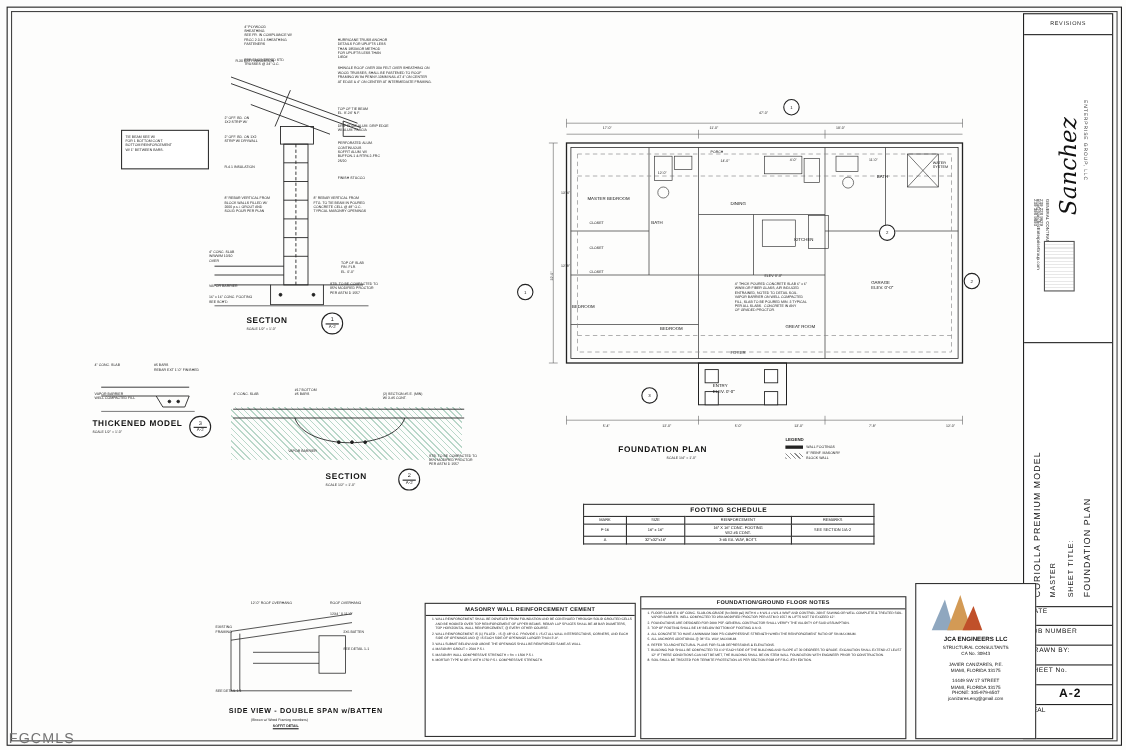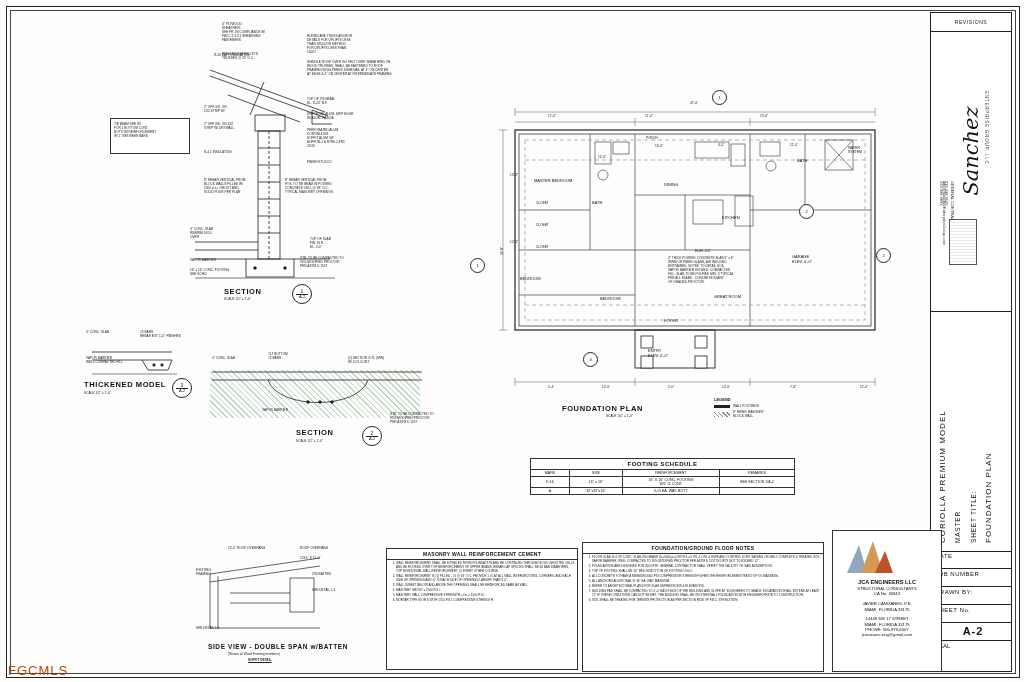--- a/index.html
+++ b/index.html
@@ -115,21 +115,21 @@
     position:absolute;left:0;top:48px;width:100%;text-align:center;font-size:5px;line-height:6.5px;color:#111;
   }
   .eng-txt .b{font-weight:bold;font-size:5.6px;}
   .eng-txt .s{font-size:4.2px;line-height:5.4px;}
   .room{position:absolute;font-size:4px;color:#111;white-space:nowrap;}
   .soil{
     position:absolute;
     background:repeating-linear-gradient(45deg,#b9d7c9,#b9d7c9 1px,transparent 1px,transparent 4px);
   }
   .watermark{
-    position:absolute;left:8px;bottom:4px;font-size:13px;color:#c2410c;letter-spacing:1px;
+    position:absolute;left:8px;bottom:4px;font-size:13px;color:#737373;letter-spacing:1px;
     font-family:"Liberation Sans", sans-serif;
   }
 </style>
 </head>
 <body>
 
 <div class="sheet">
   <div class="border-outer"></div>
   <div class="border-inner"></div>
 

